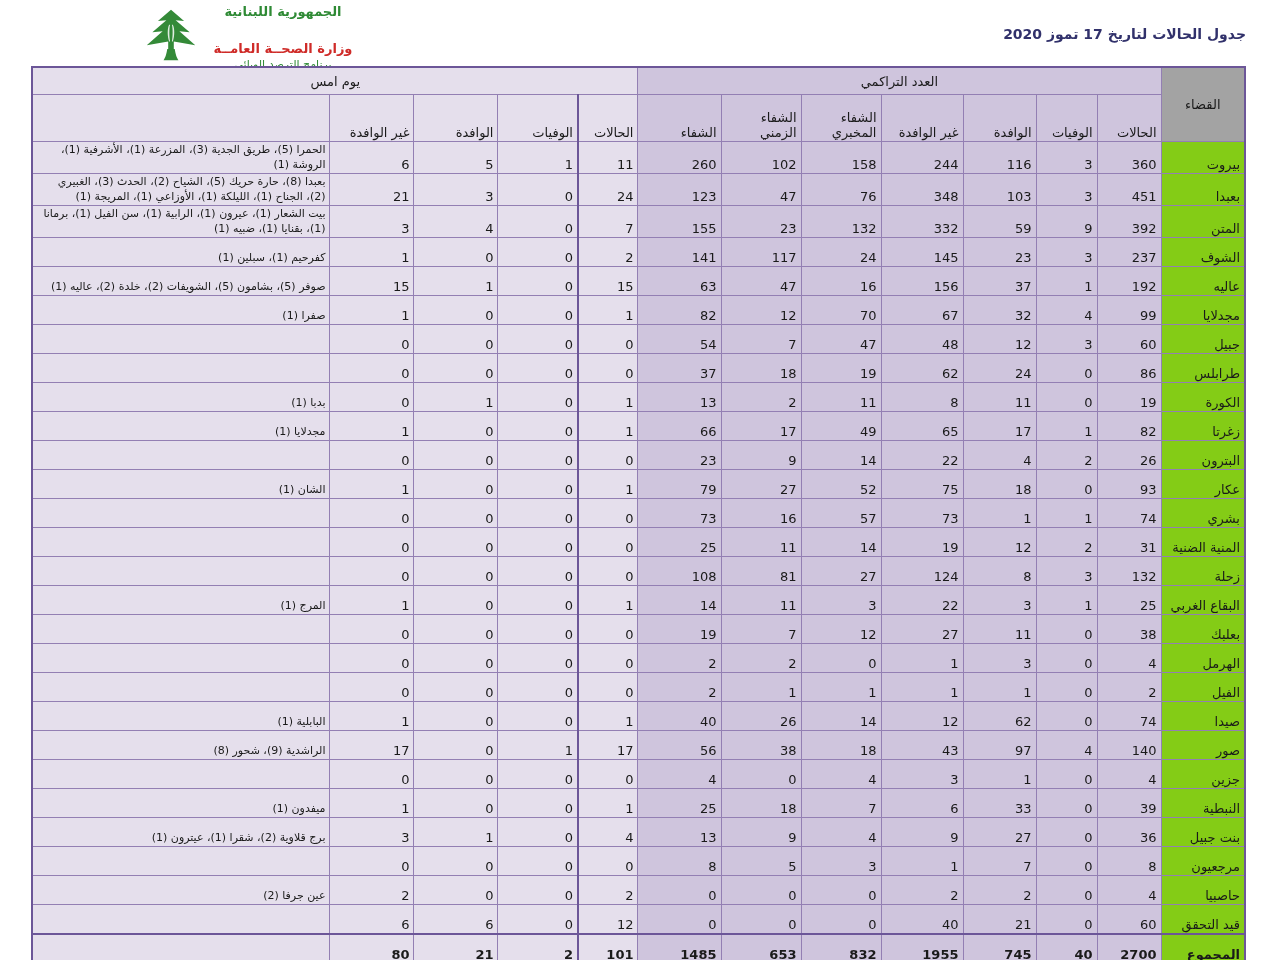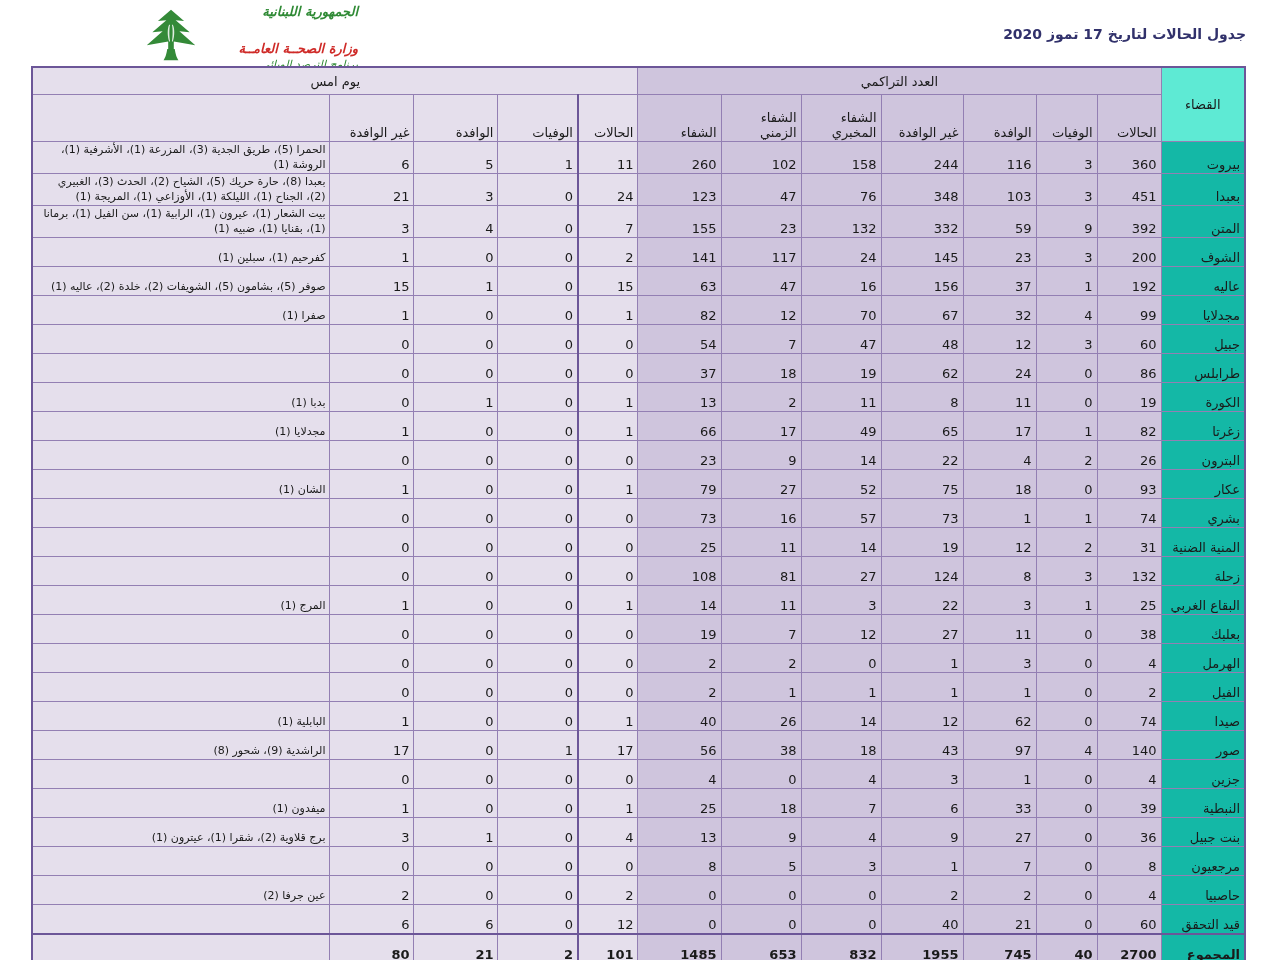--- a/index.html
+++ b/index.html
@@ -5,21 +5,21 @@
   html,body{margin:0;padding:0;}
   body{
     width:1280px;height:960px;position:relative;background:#ffffff;
     font-family:"DejaVu Sans",sans-serif;color:#1a1a1a;overflow:hidden;
   }
   
   .logo{
     position:absolute;left:140px;top:4px;direction:ltr;
     display:flex;align-items:center;gap:6px;
   }
-  .logo-text{direction:rtl;text-align:right;width:150px;line-height:1.3;font-style:italic;}
+  .logo-text{direction:rtl;text-align:center;width:150px;line-height:1.3;}
   .logo-line1{font-size:13px;font-weight:bold;color:#2f8a35;}
   .logo-line2{font-size:13px;font-weight:bold;color:#cf2b28;margin-top:20px;}
   .logo-line3{font-size:11px;color:#2f8a35;}
   .page-title{
     position:absolute;right:34px;top:26px;direction:rtl;
     font-size:14px;font-weight:bold;color:#31316b;
   }
   
   table.cases{
     position:absolute;right:34px;top:66px;width:1213px;
@@ -30,22 +30,22 @@
     border:1px solid #937fb3;
     vertical-align:bottom;text-align:right;
     padding:1px 4px;font-weight:normal;
     overflow:hidden;
   }
   table.cases{border:2px solid #6c5698;}
   tr.group-row th{height:24px;text-align:center;vertical-align:middle;}
   tr.colhead-row th{height:44px;}
   th.g-cum, td.cum, th.h-cum{background:#cfc5dd;}
   th.g-yest, td.yest, th.h-yest, td.notes, th.h-notes{background:#e5dfec;}
-  th.h-district{background:#5eead4;}
-  td.district{background:#14b8a6;}
+  th.h-district{background:#a3a3a3;}
+  td.district{background:#84cc16;}
   td.num{text-align:right;}
   td.notes{font-size:11px;line-height:1.32;vertical-align:bottom;margin-left:17px;}
   
   .sep{border-left:2px solid #6c5698 !important;}
   
   tr.total td{border-top:2px solid #6c5698;font-weight:bold;}
   tbody td{height:26px;}
 </style>
 </head>
 <body>
@@ -150,21 +150,21 @@
         <td class="num cum">23</td>
         <td class="num cum">155</td>
         <td class="num yest sep">7</td>
         <td class="num yest">0</td>
         <td class="num yest">4</td>
         <td class="num yest">3</td>
         <td class="notes">بيت الشعار (1)، عيرون (1)، الرابية (1)،  سن الفيل (1)، برمانا (1)، بقنايا (1)، ضبيه (1)</td>
       </tr>
       <tr>
         <td class="district">الشوف</td>
-        <td class="num cum">200</td>
+        <td class="num cum">237</td>
         <td class="num cum">3</td>
         <td class="num cum">23</td>
         <td class="num cum">145</td>
         <td class="num cum">24</td>
         <td class="num cum">117</td>
         <td class="num cum">141</td>
         <td class="num yest sep">2</td>
         <td class="num yest">0</td>
         <td class="num yest">0</td>
         <td class="num yest">1</td>

